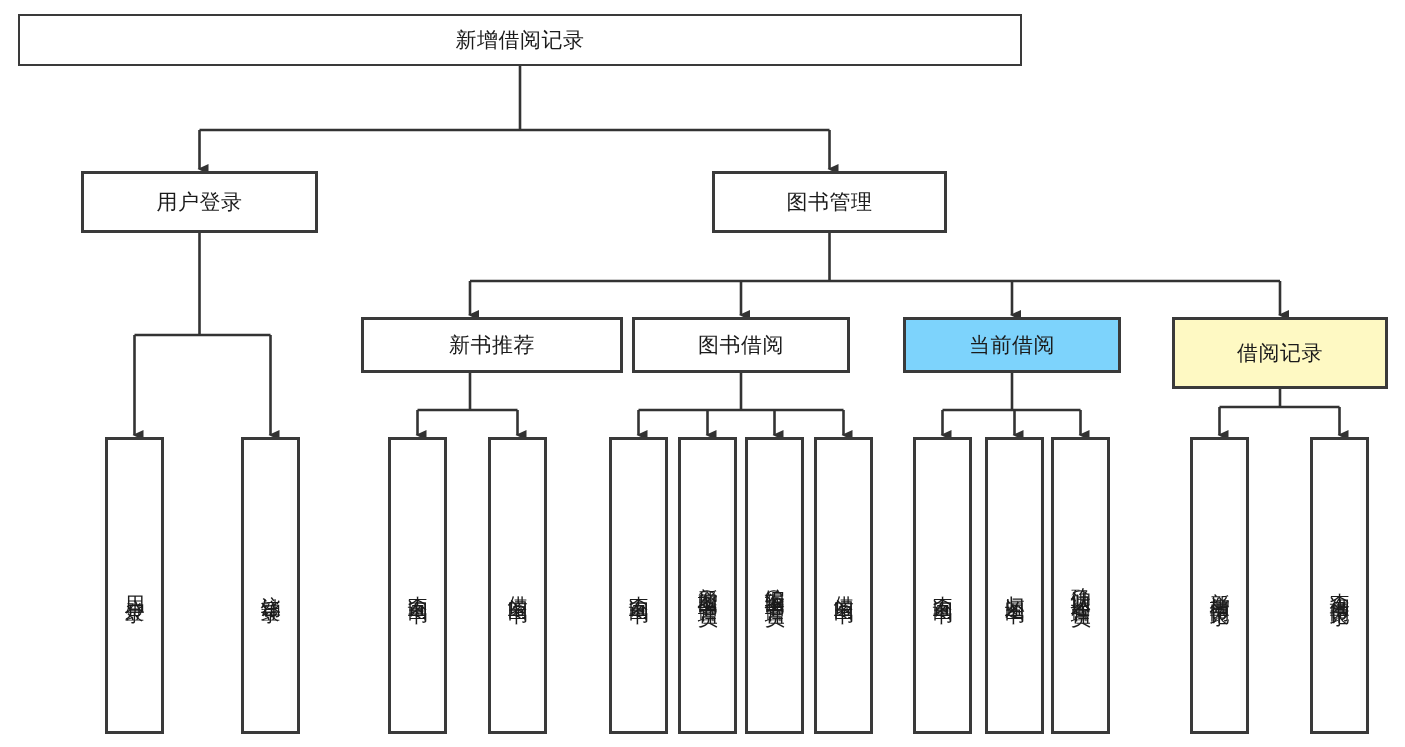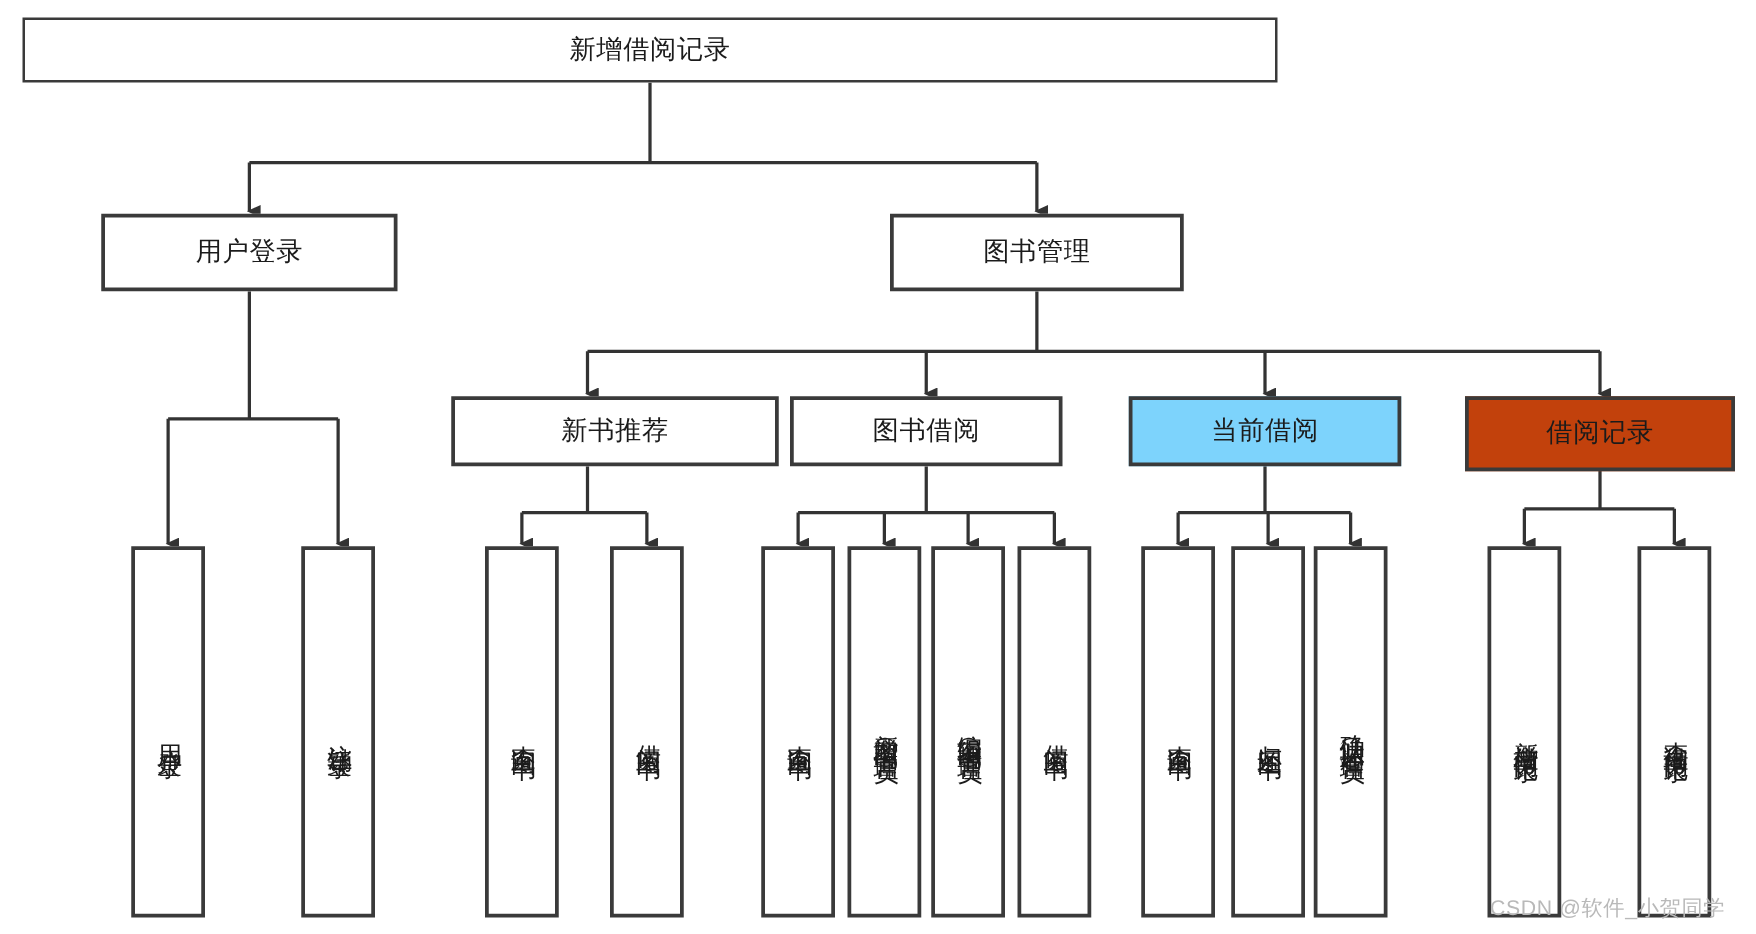--- a/index.html
+++ b/index.html
@@ -119,21 +119,21 @@
       </div>
       <div class="node" style="left: 361px; top: 317px; width: 262px; height: 56px; border-color: rgb(58, 58, 58); background: rgb(255, 255, 255);">
         <span class="node-label" style="color: rgb(27, 27, 27);">新书推荐</span>
       </div>
       <div class="node" style="left: 632px; top: 317px; width: 218px; height: 56px; border-color: rgb(58, 58, 58); background: rgb(255, 255, 255);">
         <span class="node-label" style="color: rgb(27, 27, 27);">图书借阅</span>
       </div>
       <div class="node" style="left: 903px; top: 317px; width: 218px; height: 56px; border-color: rgb(58, 58, 58); background: #7dd3fc;">
         <span class="node-label" style="color: rgb(27, 27, 27);">当前借阅</span>
       </div>
-      <div class="node" style="left: 1172px; top: 317px; width: 216px; height: 60px; border-color: rgb(58, 58, 58); background: #c2410c;">
+      <div class="node" style="left: 1172px; top: 317px; width: 216px; height: 72px; border-color: rgb(58, 58, 58); background: #fef9c3;">
         <span class="node-label" style="color: rgb(27, 27, 27);">借阅记录</span>
       </div>
       <div class="node vertical" style="left: 105px; top: 437px; width: 59px; height: 297px; border-color: rgb(58, 58, 58); background: rgb(255, 255, 255);">
         <span class="node-label" style="color: rgb(27, 27, 27);">用户登录</span>
       </div>
       <div class="node vertical" style="left: 241px; top: 437px; width: 59px; height: 297px; border-color: rgb(58, 58, 58); background: rgb(255, 255, 255);">
         <span class="node-label" style="color: rgb(27, 27, 27);">注销登录</span>
       </div>
       <div class="node vertical" style="left: 388px; top: 437px; width: 59px; height: 297px; border-color: rgb(58, 58, 58); background: rgb(255, 255, 255);">
         <span class="node-label" style="color: rgb(27, 27, 27);">查询图书</span>
@@ -162,14 +162,13 @@
       <div class="node vertical" style="left: 1051px; top: 437px; width: 59px; height: 297px; border-color: rgb(58, 58, 58); background: rgb(255, 255, 255);">
         <span class="node-label" style="color: rgb(27, 27, 27);">确认归还（管理员）</span>
       </div>
       <div class="node vertical" style="left: 1190px; top: 437px; width: 59px; height: 297px; border-color: rgb(58, 58, 58); background: rgb(255, 255, 255);">
         <span class="node-label" style="color: rgb(27, 27, 27);">新增借阅记录</span>
       </div>
       <div class="node vertical" style="left: 1310px; top: 437px; width: 59px; height: 297px; border-color: rgb(58, 58, 58); background: rgb(255, 255, 255);">
         <span class="node-label" style="color: rgb(27, 27, 27);">查询借阅记录</span>
       </div>
     </div>
-  <div class="watermark" style="left: 1192px; top: 715px; color: rgb(185, 185, 185);">CSDN @软件_小贺同学</div>
 </div>
 
 </body></html>

